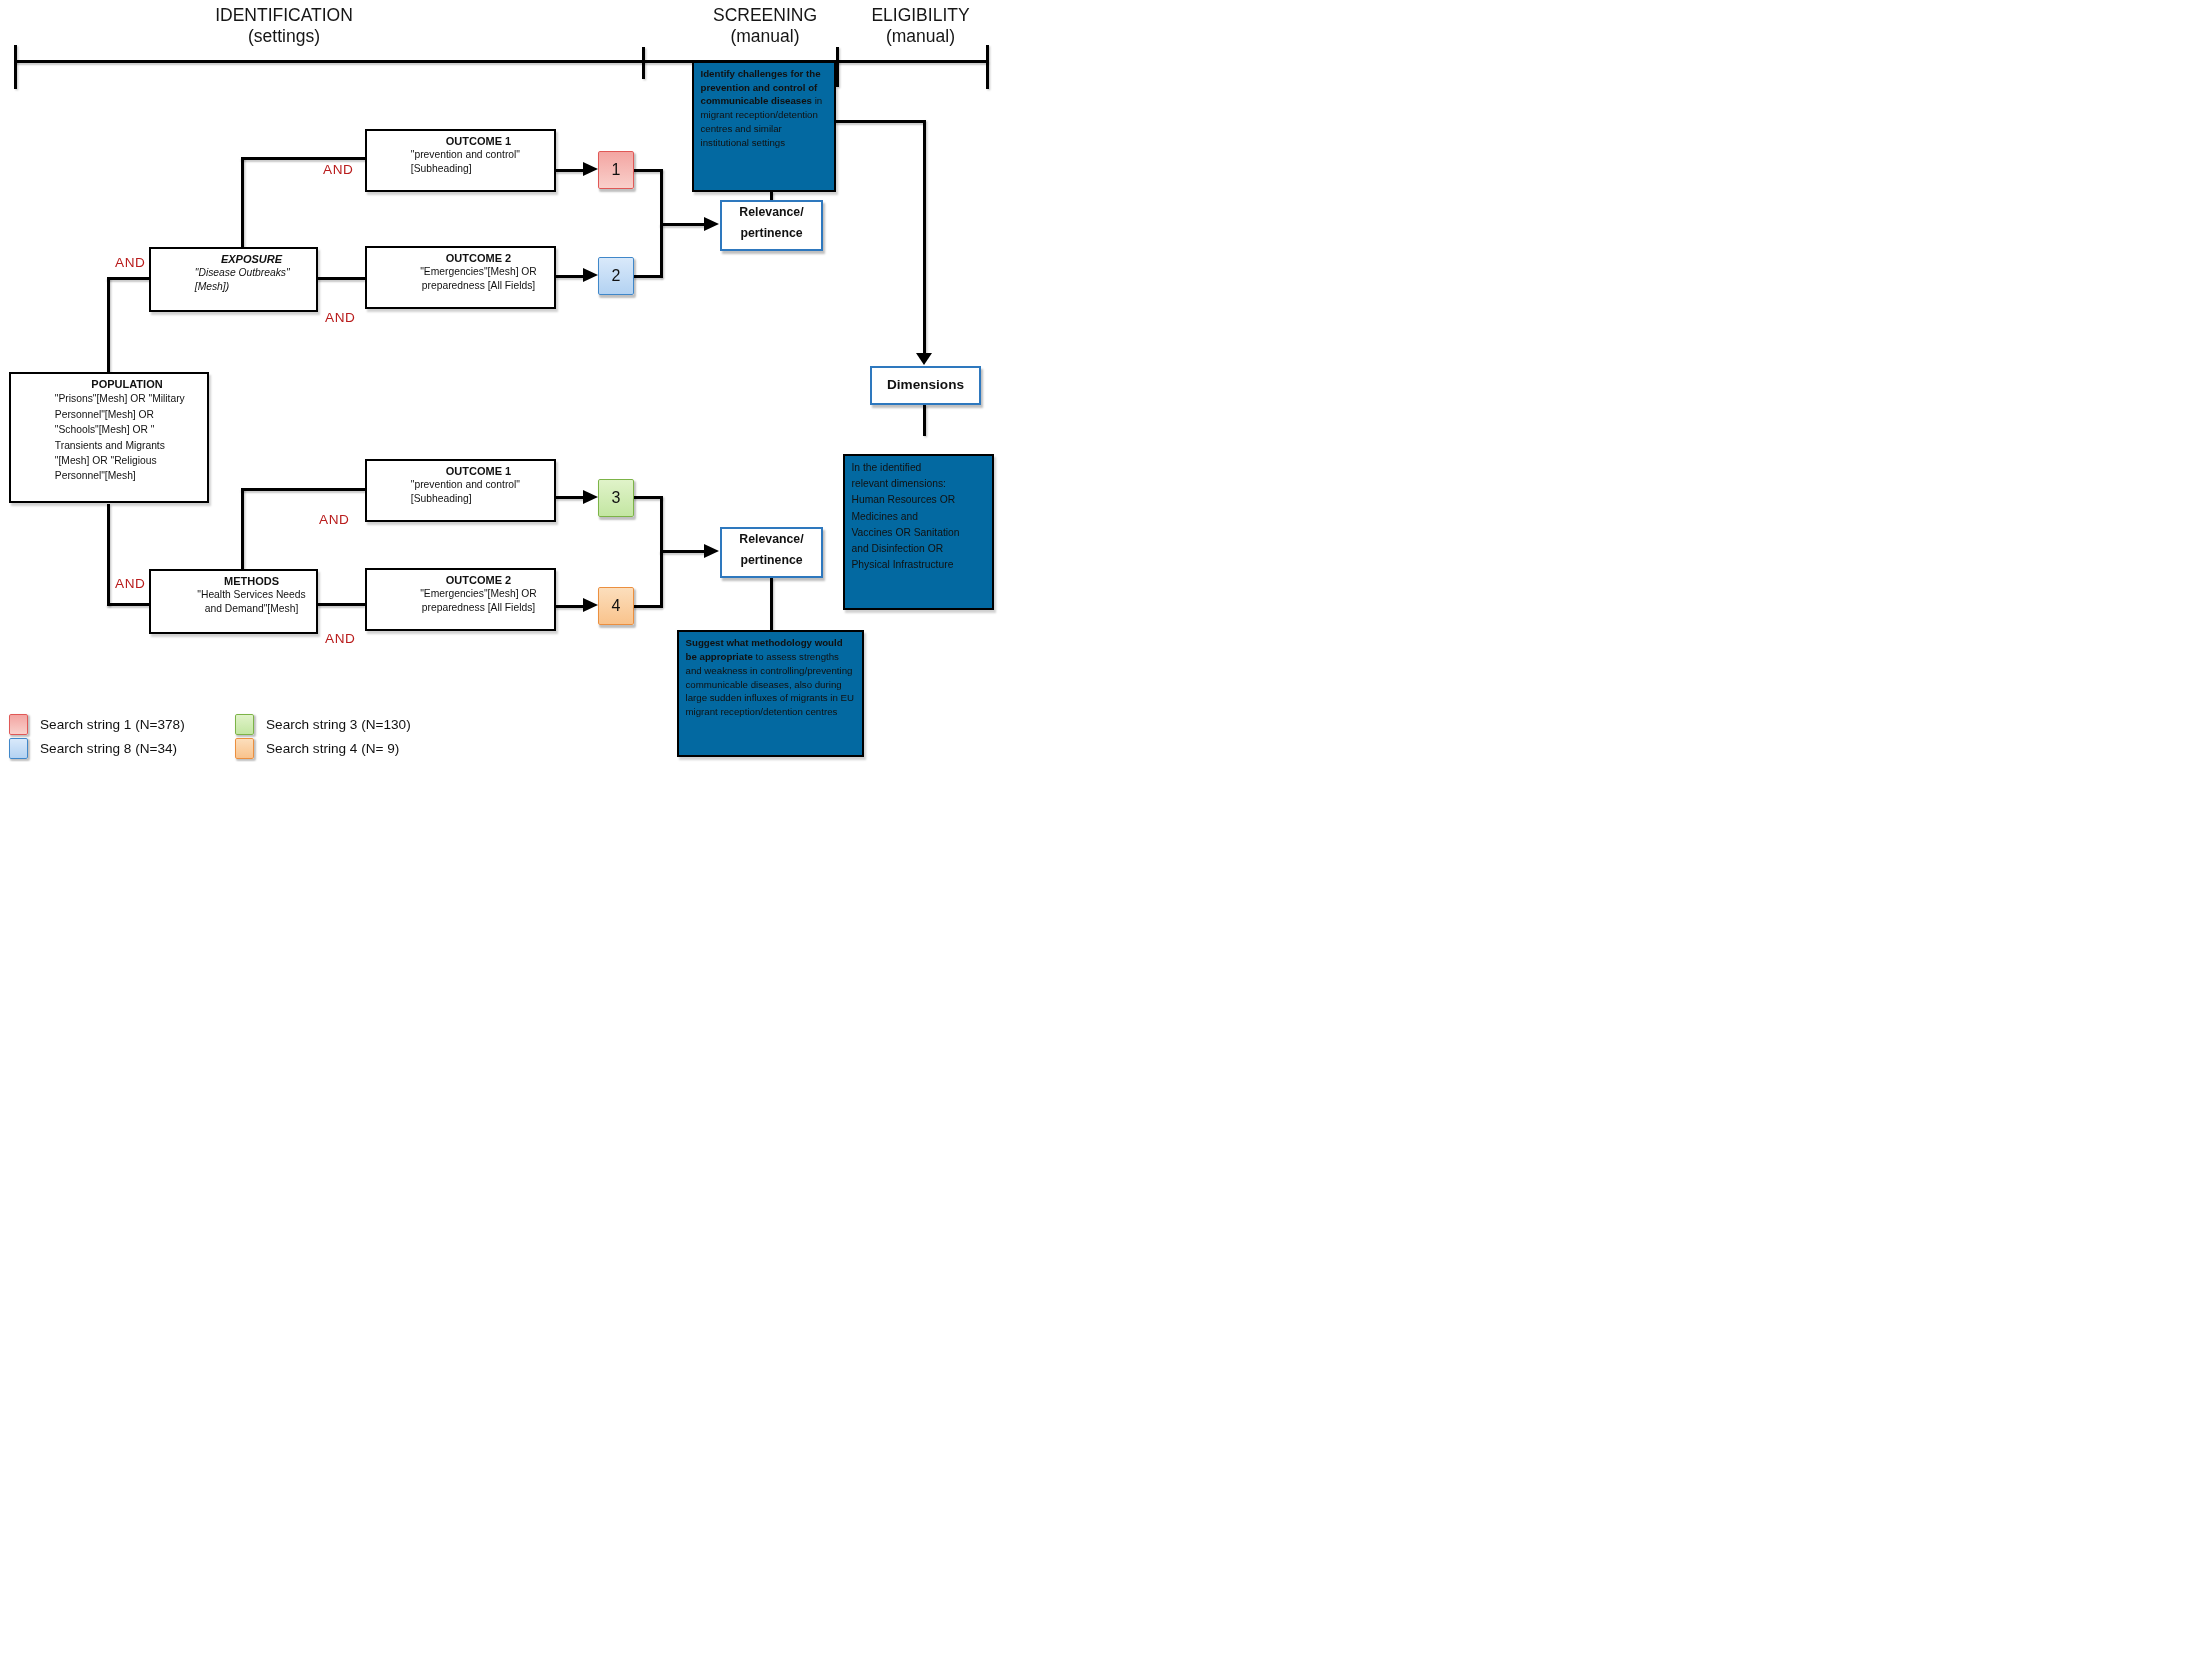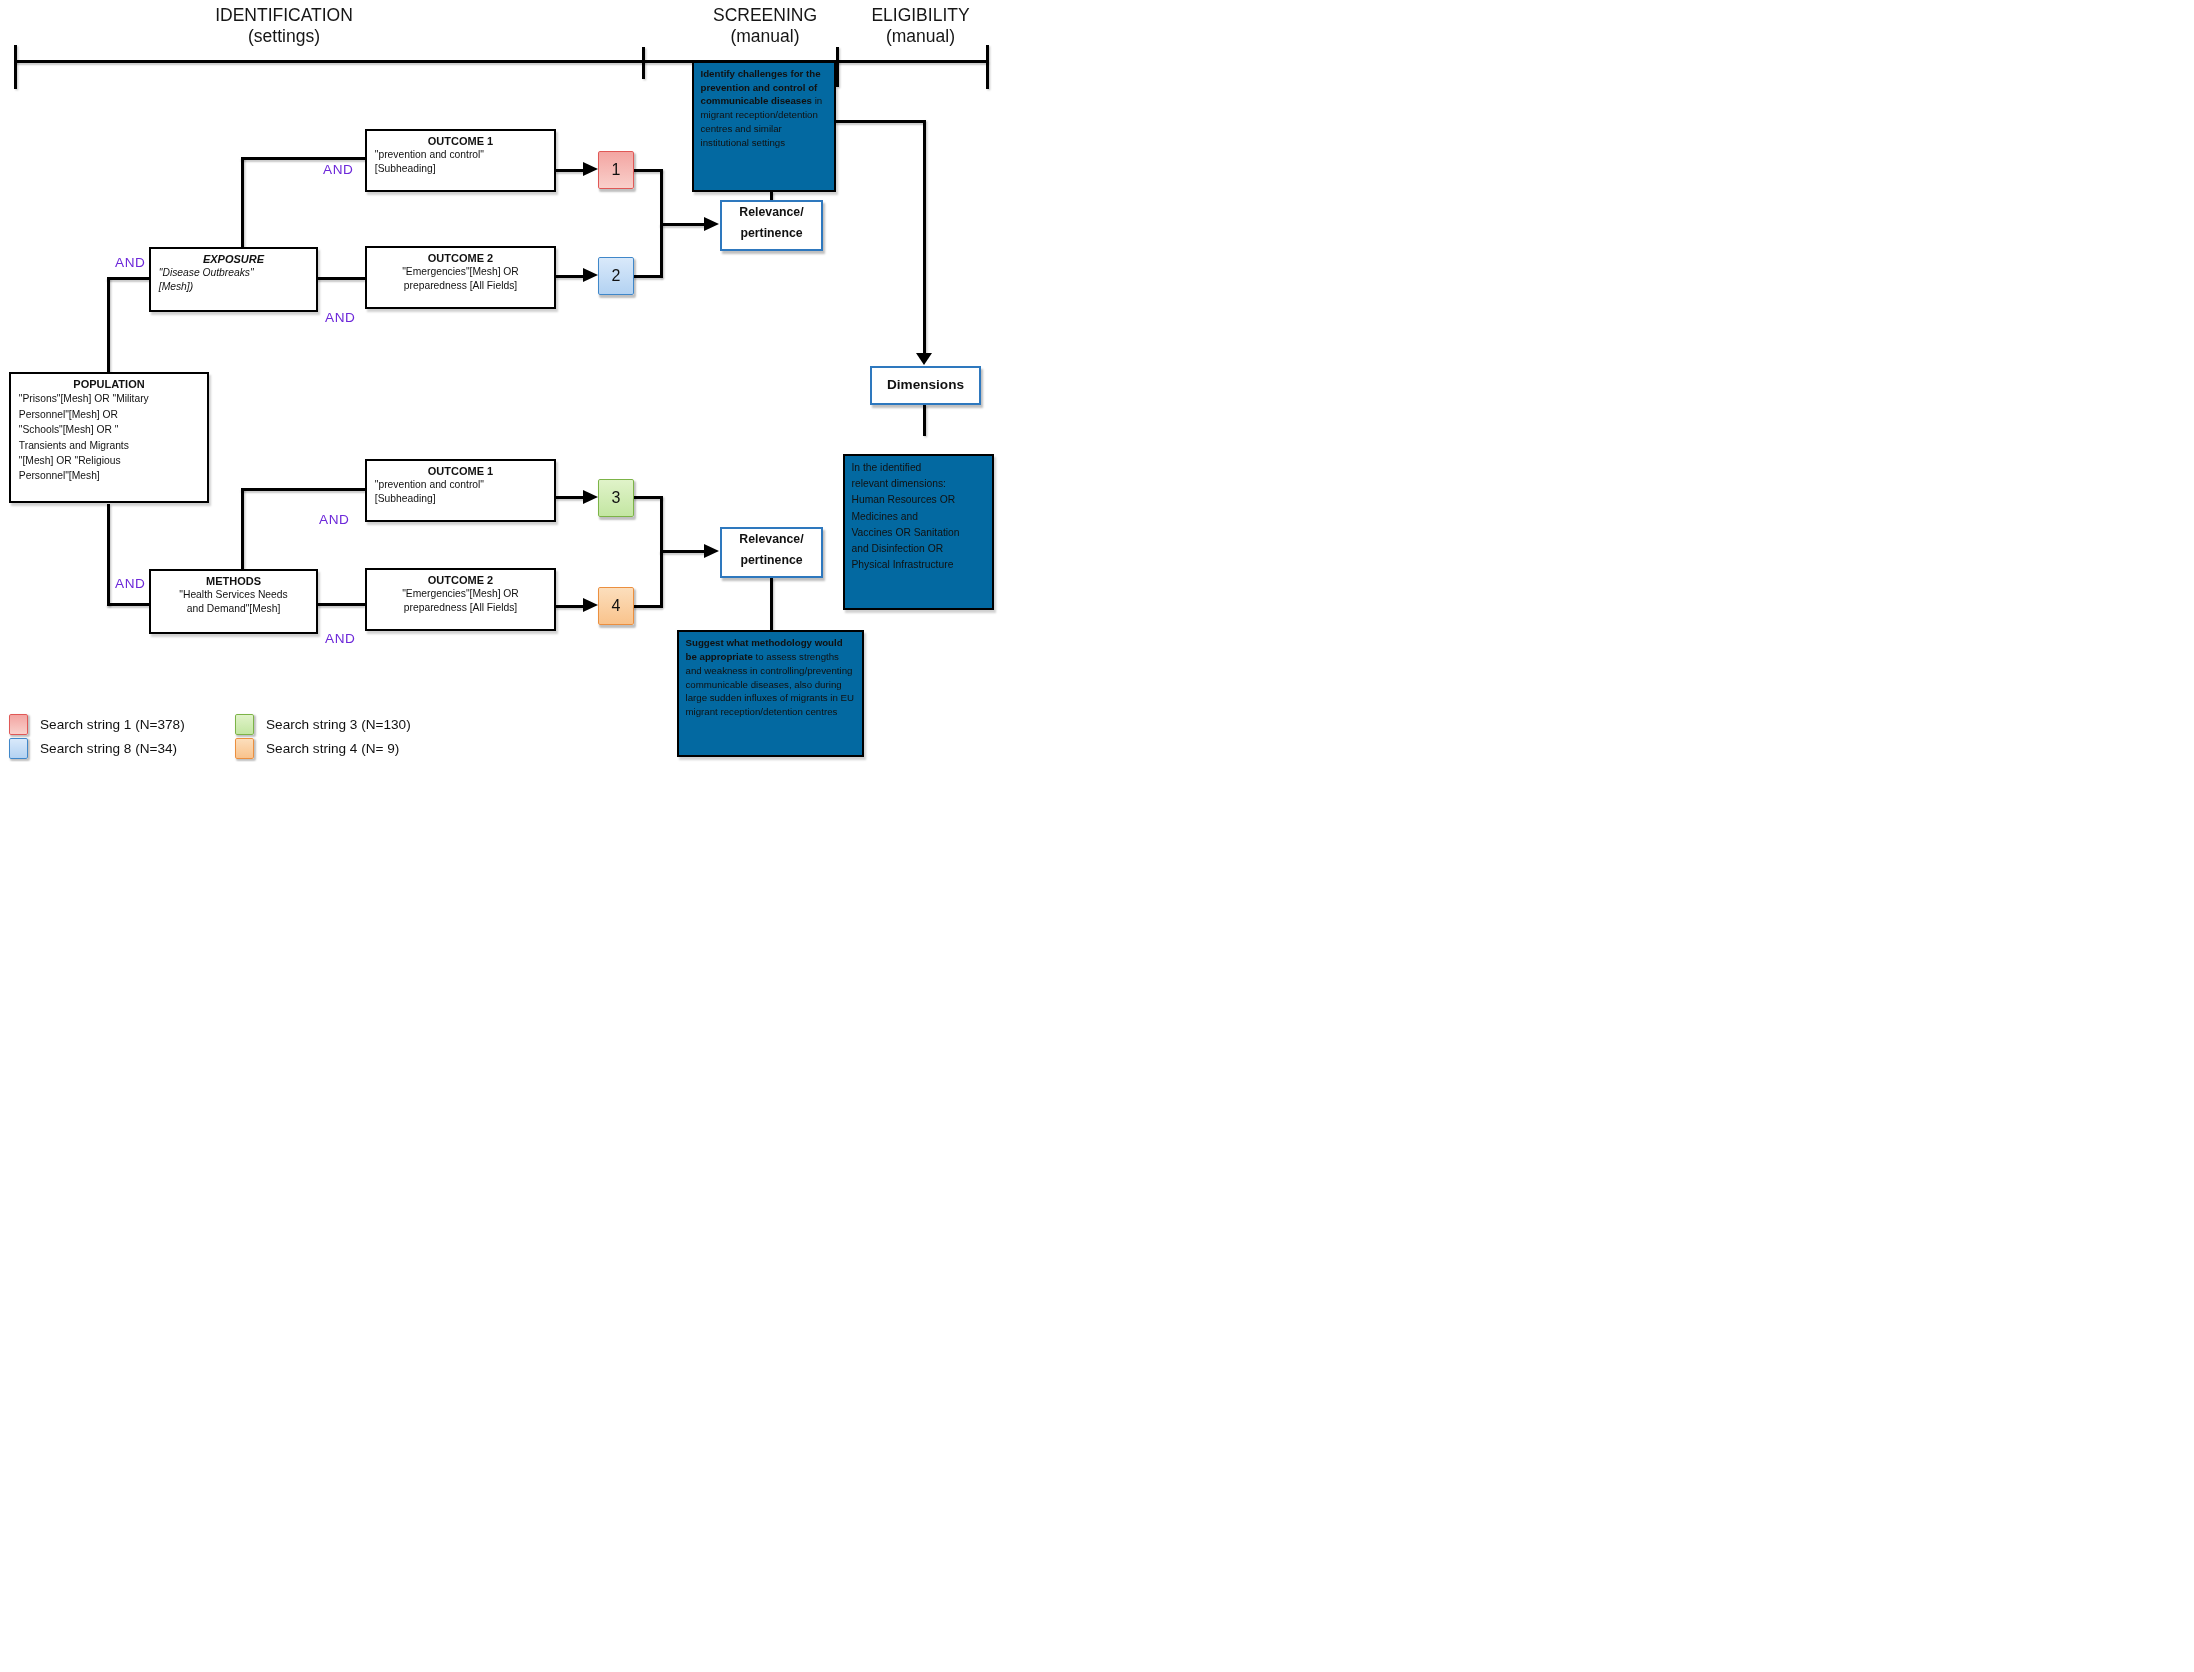--- a/index.html
+++ b/index.html
@@ -8,20 +8,21 @@
     font-family:"Liberation Sans", sans-serif;color:#111;overflow:hidden;
   }
   .abs{position:absolute;}
   .hdr{font-size:17.5px;line-height:1.2;text-align:center;color:#161616;}
   .hline{position:absolute;background:#000;height:2.6px;box-shadow:0 1.9px 1.9px rgba(0,0,0,0.22);}
   .vline{position:absolute;background:#000;width:2.6px;box-shadow:1.3px 1.3px 1.9px rgba(0,0,0,0.22);}
   .tick{position:absolute;background:#000;width:3.2px;box-shadow:1.3px 1.3px 1.9px rgba(0,0,0,0.2);}
   .box{
     position:absolute;background:#fff;border:2.6px solid #000;box-sizing:border-box;
     box-shadow:1.9px 2.6px 1.9px rgba(0,0,0,0.18);
+    padding-left:36px;
   }
   .box .ttl{font-weight:bold;font-size:11px;text-align:center;padding-top:3.9px;}
   .box .bdy{font-size:10.3px;padding:1.3px 6.5px 0 7.8px;white-space:pre-line;line-height:1.35;}
   .bdy.ctr{text-align:center;padding:1.3px 3.9px 0 3.9px;}
   .notebox{
     position:absolute;background:#0369a1;border:2.6px solid #000;box-sizing:border-box;
     box-shadow:1.9px 2.6px 1.9px rgba(0,0,0,0.18);font-size:9.7px;line-height:1.42;padding:3.9px 6.5px;
   }
   .bluebox{
     position:absolute;background:#fff;border:2.6px solid #2e78be;box-sizing:border-box;
@@ -30,21 +31,21 @@
   }
   .numbox{
     position:absolute;width:36px;height:38px;box-sizing:border-box;border-radius:1.9px;
     display:flex;align-items:center;justify-content:center;font-size:16px;
     box-shadow:1.9px 2.6px 1.9px rgba(0,0,0,0.25);
   }
   .c-red{background:linear-gradient(#f3a5a2,#f9d0cb);border:1.9px solid #e05856;}
   .c-blue{background:linear-gradient(#d9e9fa,#b3d2f2);border:1.9px solid #3f87c9;}
   .c-green{background:linear-gradient(#e0f3c9,#c3e6a2);border:1.9px solid #7cb347;}
   .c-orange{background:linear-gradient(#fcdebc,#f9c38c);border:1.9px solid #eb8f3f;}
-  .and{position:absolute;font-size:13.6px;color:#6d28d9;letter-spacing:0.6px;}
+  .and{position:absolute;font-size:13.6px;color:#b91c1c;letter-spacing:0.6px;}
   .ah-r{position:absolute;width:0;height:0;border-top:7.8px solid transparent;
         border-bottom:7.8px solid transparent;border-left:15px solid #000;}
   .ah-d{position:absolute;width:0;height:0;border-left:8.4px solid transparent;
         border-right:8.4px solid transparent;border-top:12.3px solid #000;}
   .sw{position:absolute;width:19.4px;height:21px;border-radius:1.9px;box-sizing:border-box;
       box-shadow:1.3px 1.9px 1.9px rgba(0,0,0,0.25);}
   .lg-label{position:absolute;font-size:13.6px;line-height:21px;color:#111;}
   .pre{white-space:pre-line;}
 </style>
 </head>

